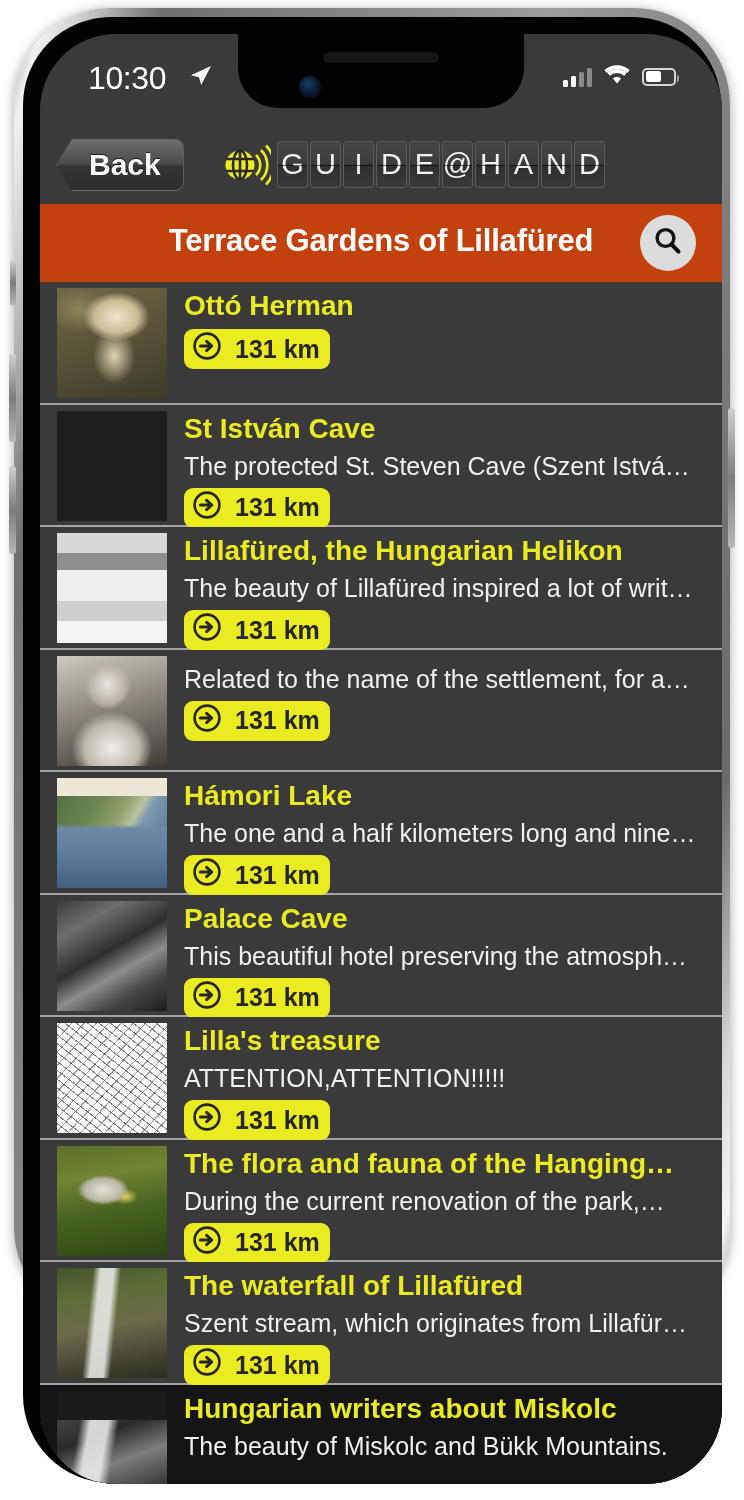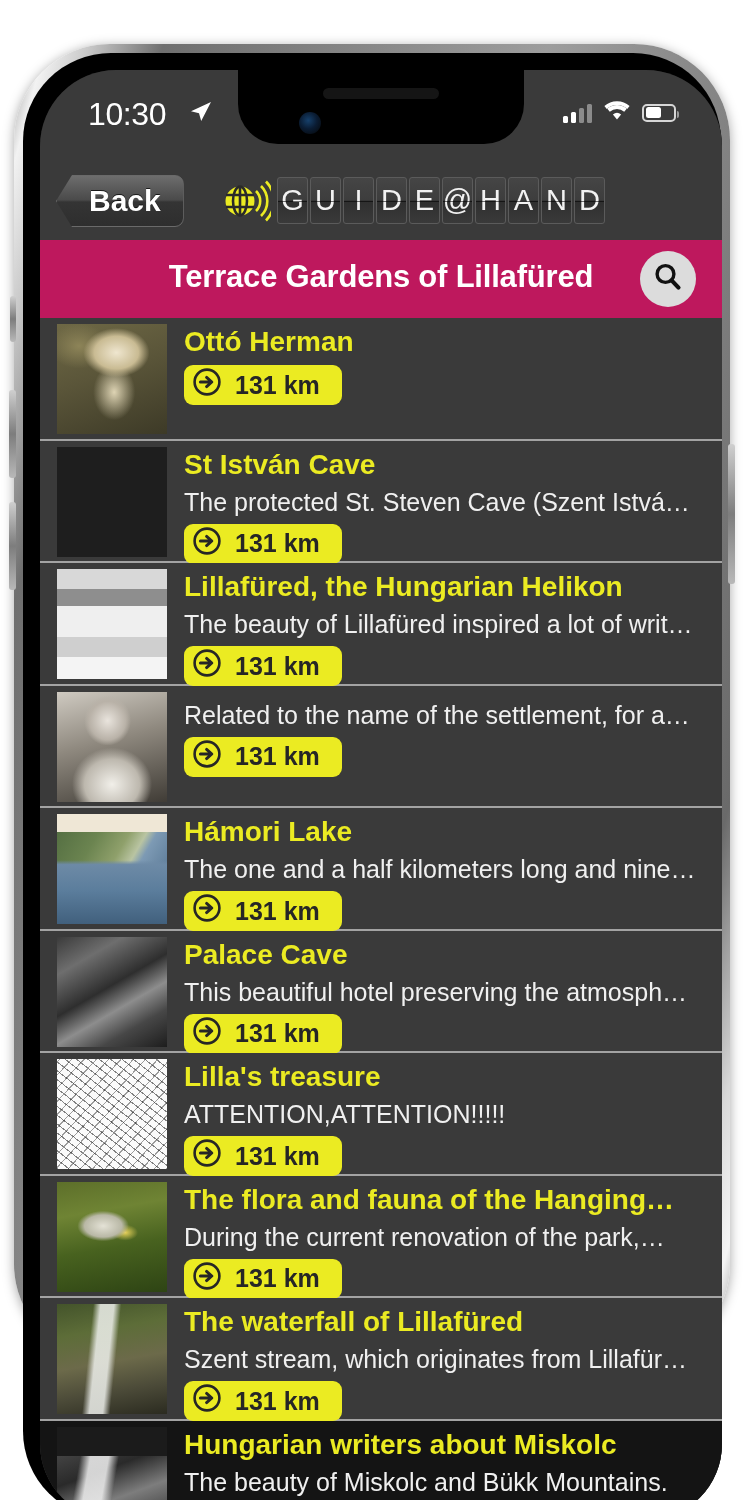--- a/index.html
+++ b/index.html
@@ -19,21 +19,20 @@
     top: 8px;
     width: 716px;
     height: 1316px;
     border-radius: 96px;
     background:
       linear-gradient(105deg,
         #8e8e8e 0%, #f2f2f2 3%, #c9c9c9 7%,
         #6f6f6f 14%, #9d9d9d 50%,
         #6a6a6a 86%, #d8d8d8 93%, #f5f5f5 97%, #8a8a8a 100%);
     box-shadow: 0 2px 12px rgba(0,0,0,0.35);
-    margin-top: 36px;
   }
   #phone-bezel {
     position: absolute;
     left: 9px;
     top: 9px;
     width: 698px;
     height: 1466px;
     border-radius: 88px;
     background: #000000;
   }
@@ -213,21 +212,21 @@
     height: 1px;
     background: rgba(0,0,0,0.55);
   }
 
   
   #title-bar {
     position: absolute;
     top: 170px; left: 0;
     width: 682px;
     height: 78px;
-    background: #be185d;
+    background: #c2410c;
     z-index: 24;
   }
   #page-title {
     position: absolute;
     left: 0; right: 0;
     top: 19px;
     text-align: center;
     padding: 0 86px;
     color: #ffffff;
     font-size: 31px;
@@ -298,21 +297,21 @@
     white-space: nowrap;
     overflow: hidden;
     text-overflow: ellipsis;
     padding-right: 10px;
   }
   .dist-badge {
     display: inline-flex;
     align-items: center;
     gap: 14px;
     margin-top: 7px;
-    padding: 3px 22px 3px 9px;
+    padding: 3px 10px 3px 9px;
     background: #ebeb22;
     border-radius: 9px;
     color: #262626;
     font-size: 25px;
     font-weight: bold;
   }
 
   
   .poi-row.clipped { background: #141414; border-bottom: none; }
 </style>

